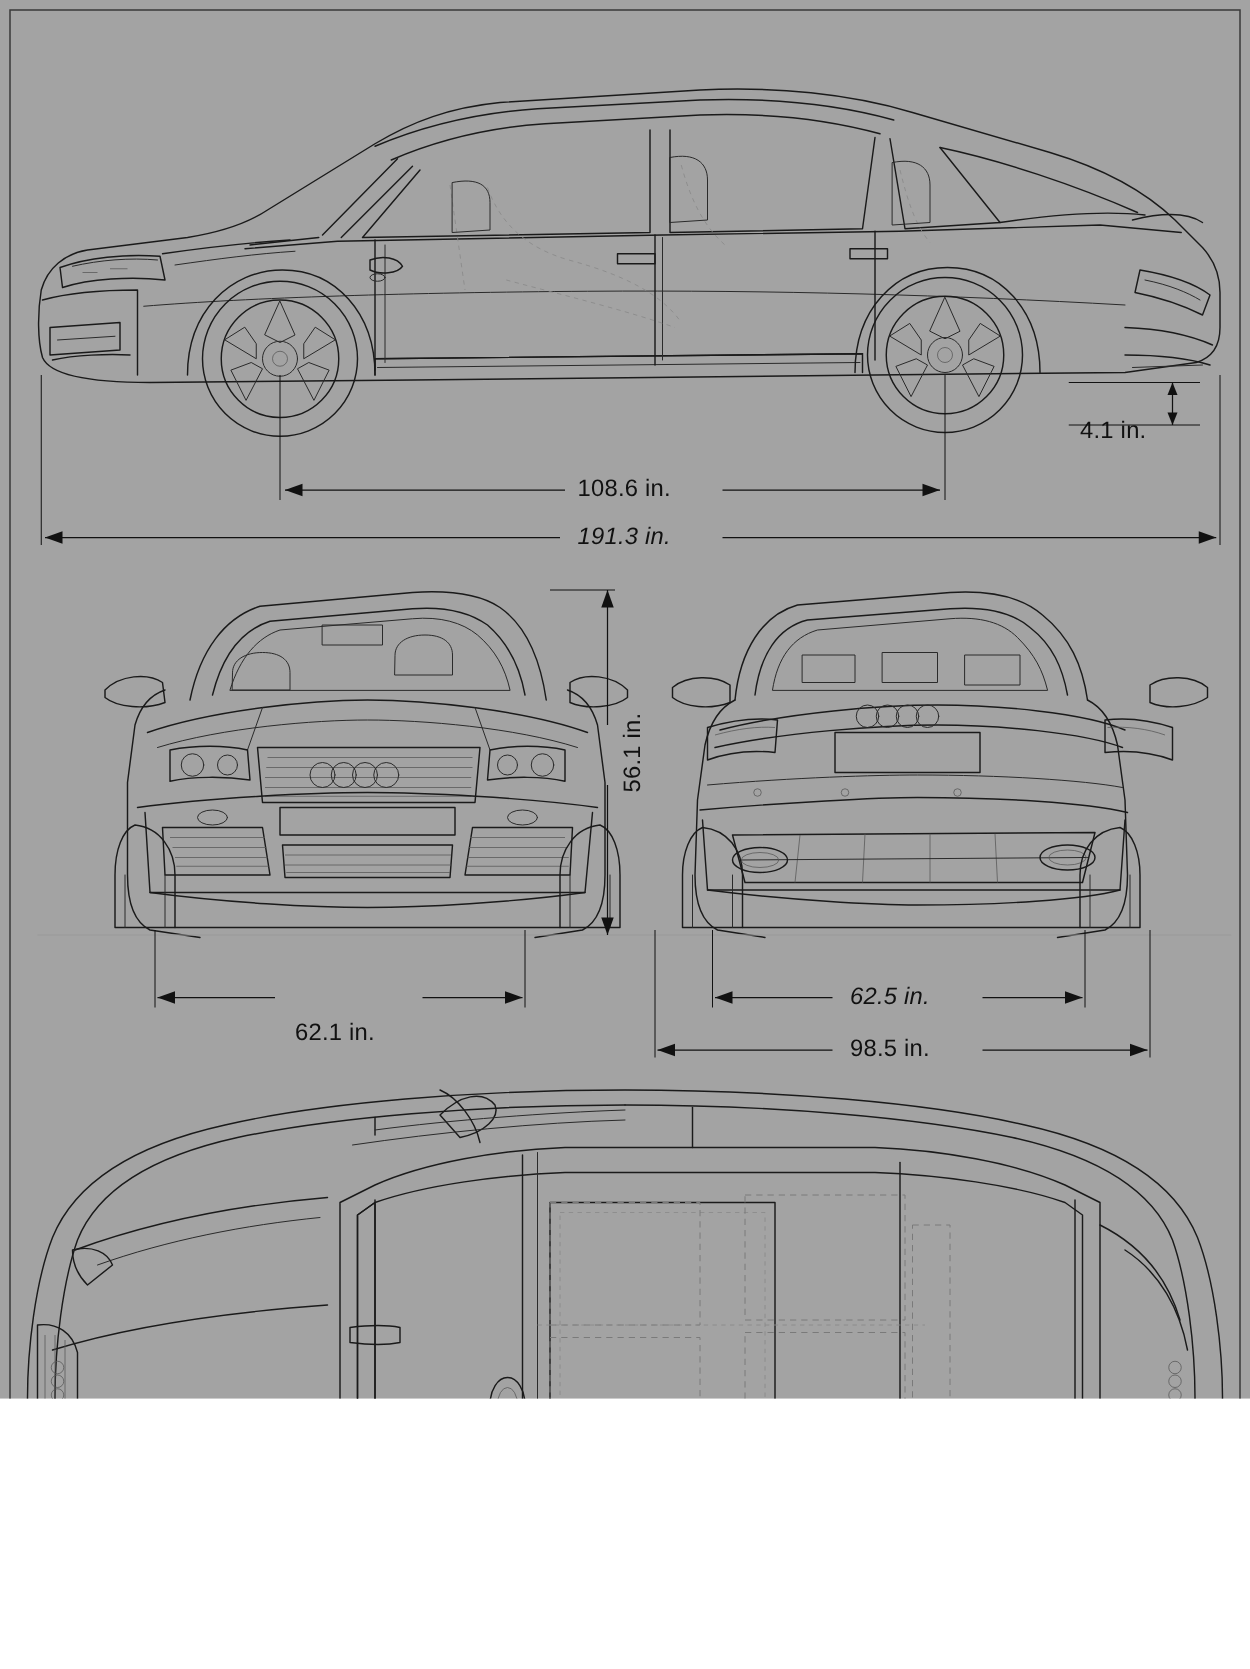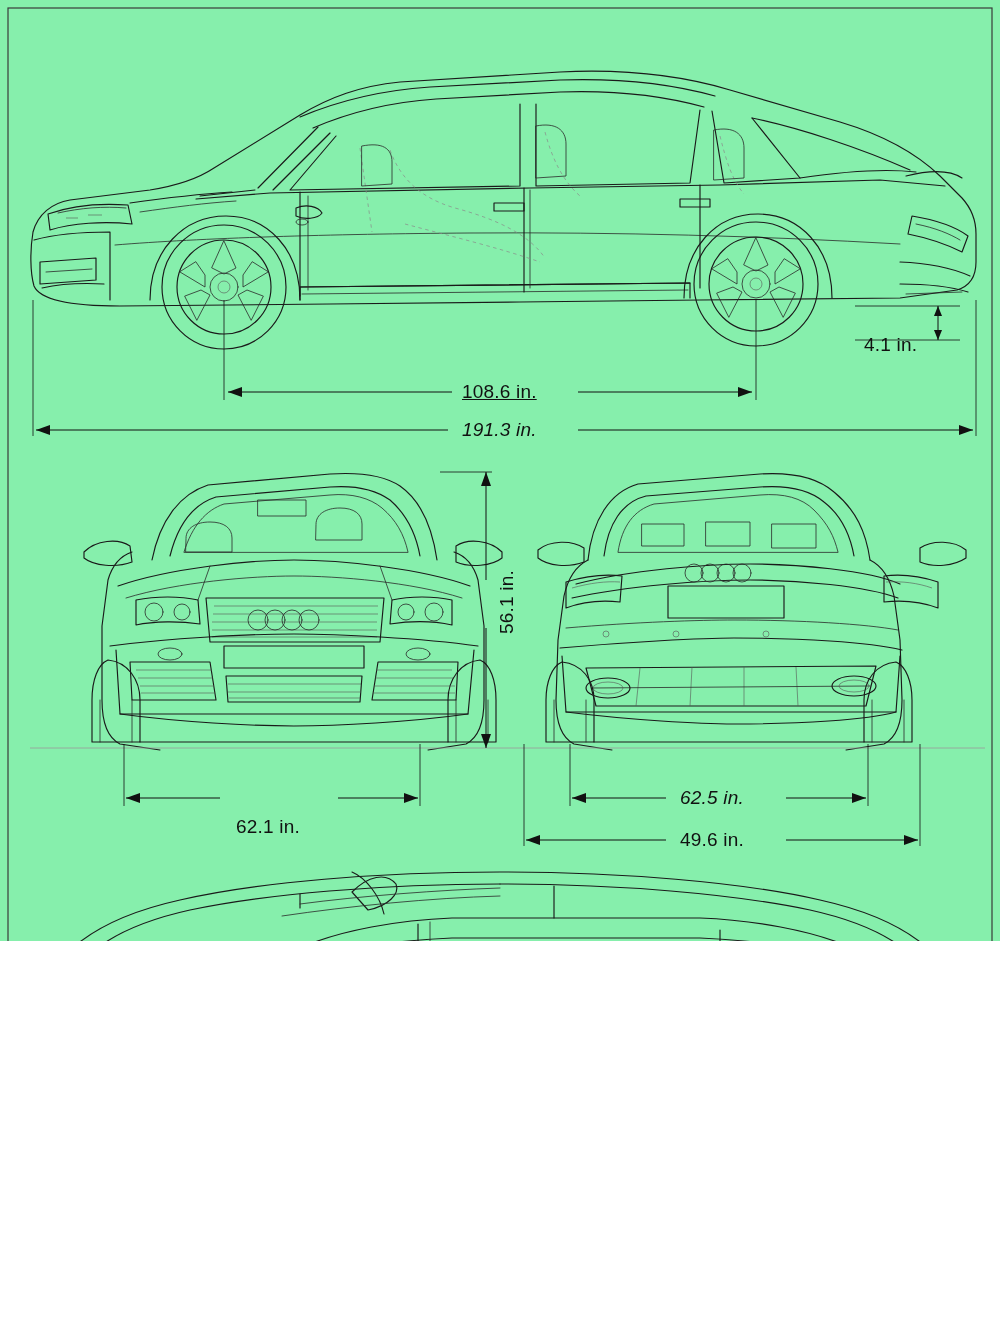--- a/index.html
+++ b/index.html
@@ -6,22 +6,22 @@
     margin: 0;
     padding: 0;
     background: #ffffff;
   }
   body {
     font-family: "Liberation Sans", sans-serif;
   }
   #sheet {
     position: relative;
     width: 1000px;
-    height: 941px;
-    background: #86efac;
+    height: 1119px;
+    background: #a3a3a3;
     overflow: hidden;
   }
   #sheet svg {
     position: absolute;
     left: 0;
     top: 0;
   }
   .dim-label {
     position: absolute;
     font-family: "Liberation Sans", sans-serif;
@@ -482,25 +482,25 @@
       </g>
       <path class="dash-fine" d="M430 1060 L 740 1060"></path>
       <path class="dash-fine" d="M430 1178 L 740 1178"></path>
     </g>
 
     <rect class="frame" x="8" y="8" width="984" height="1319"></rect>
   </svg>
 
   <div class="dim-label" style="left:864px; top:334px;">4.1 in.</div>
 
-  <div class="dim-label" style="left:462px; top:381px;text-decoration:underline;">108.6 in.</div>
+  <div class="dim-label" style="left:462px; top:381px;">108.6 in.</div>
 
   <div class="dim-label" style="left:462px; top:419px;font-style:italic;">191.3 in.</div>
 
   <div class="dim-label vert" style="left:496px; top:634px;">56.1 in.</div>
 
   <div class="dim-label" style="left:236px; top:787px;margin-top:29px;">62.1 in.</div>
 
   <div class="dim-label" style="left:680px; top:787px;font-style:italic;">62.5 in.</div>
 
-  <div class="dim-label" style="left:680px; top:829px;">49.6 in.</div>
+  <div class="dim-label" style="left:680px; top:829px;">98.5 in.</div>
 
 </div>
 
 </body></html>

